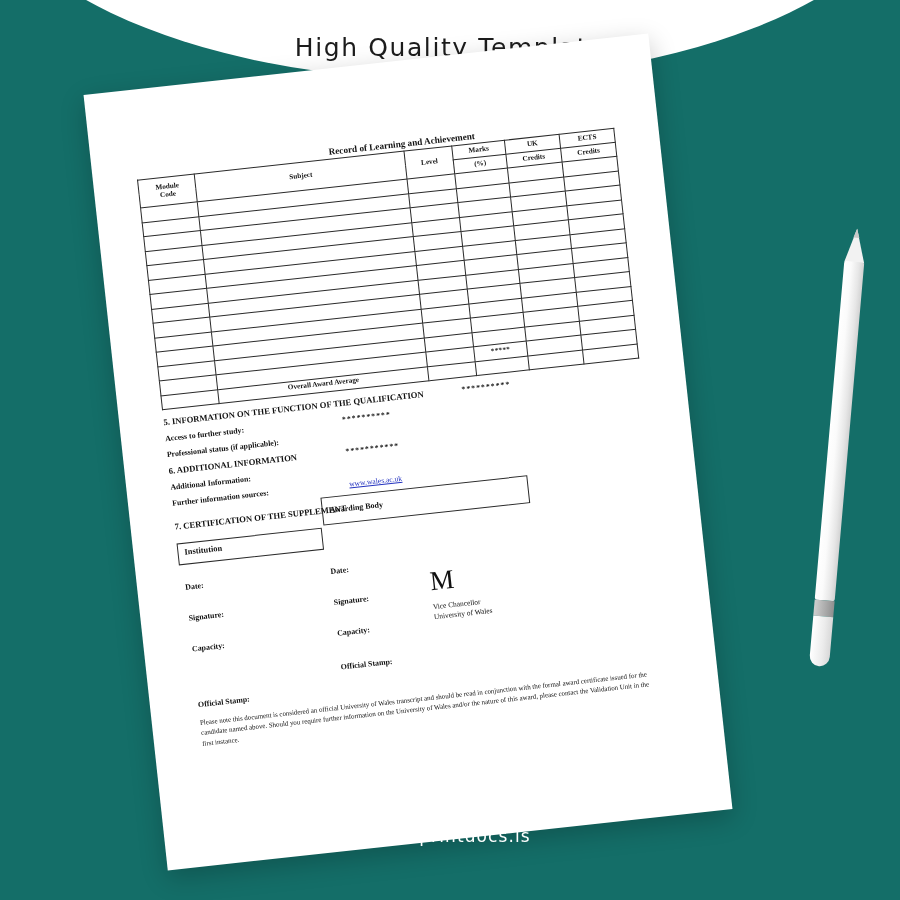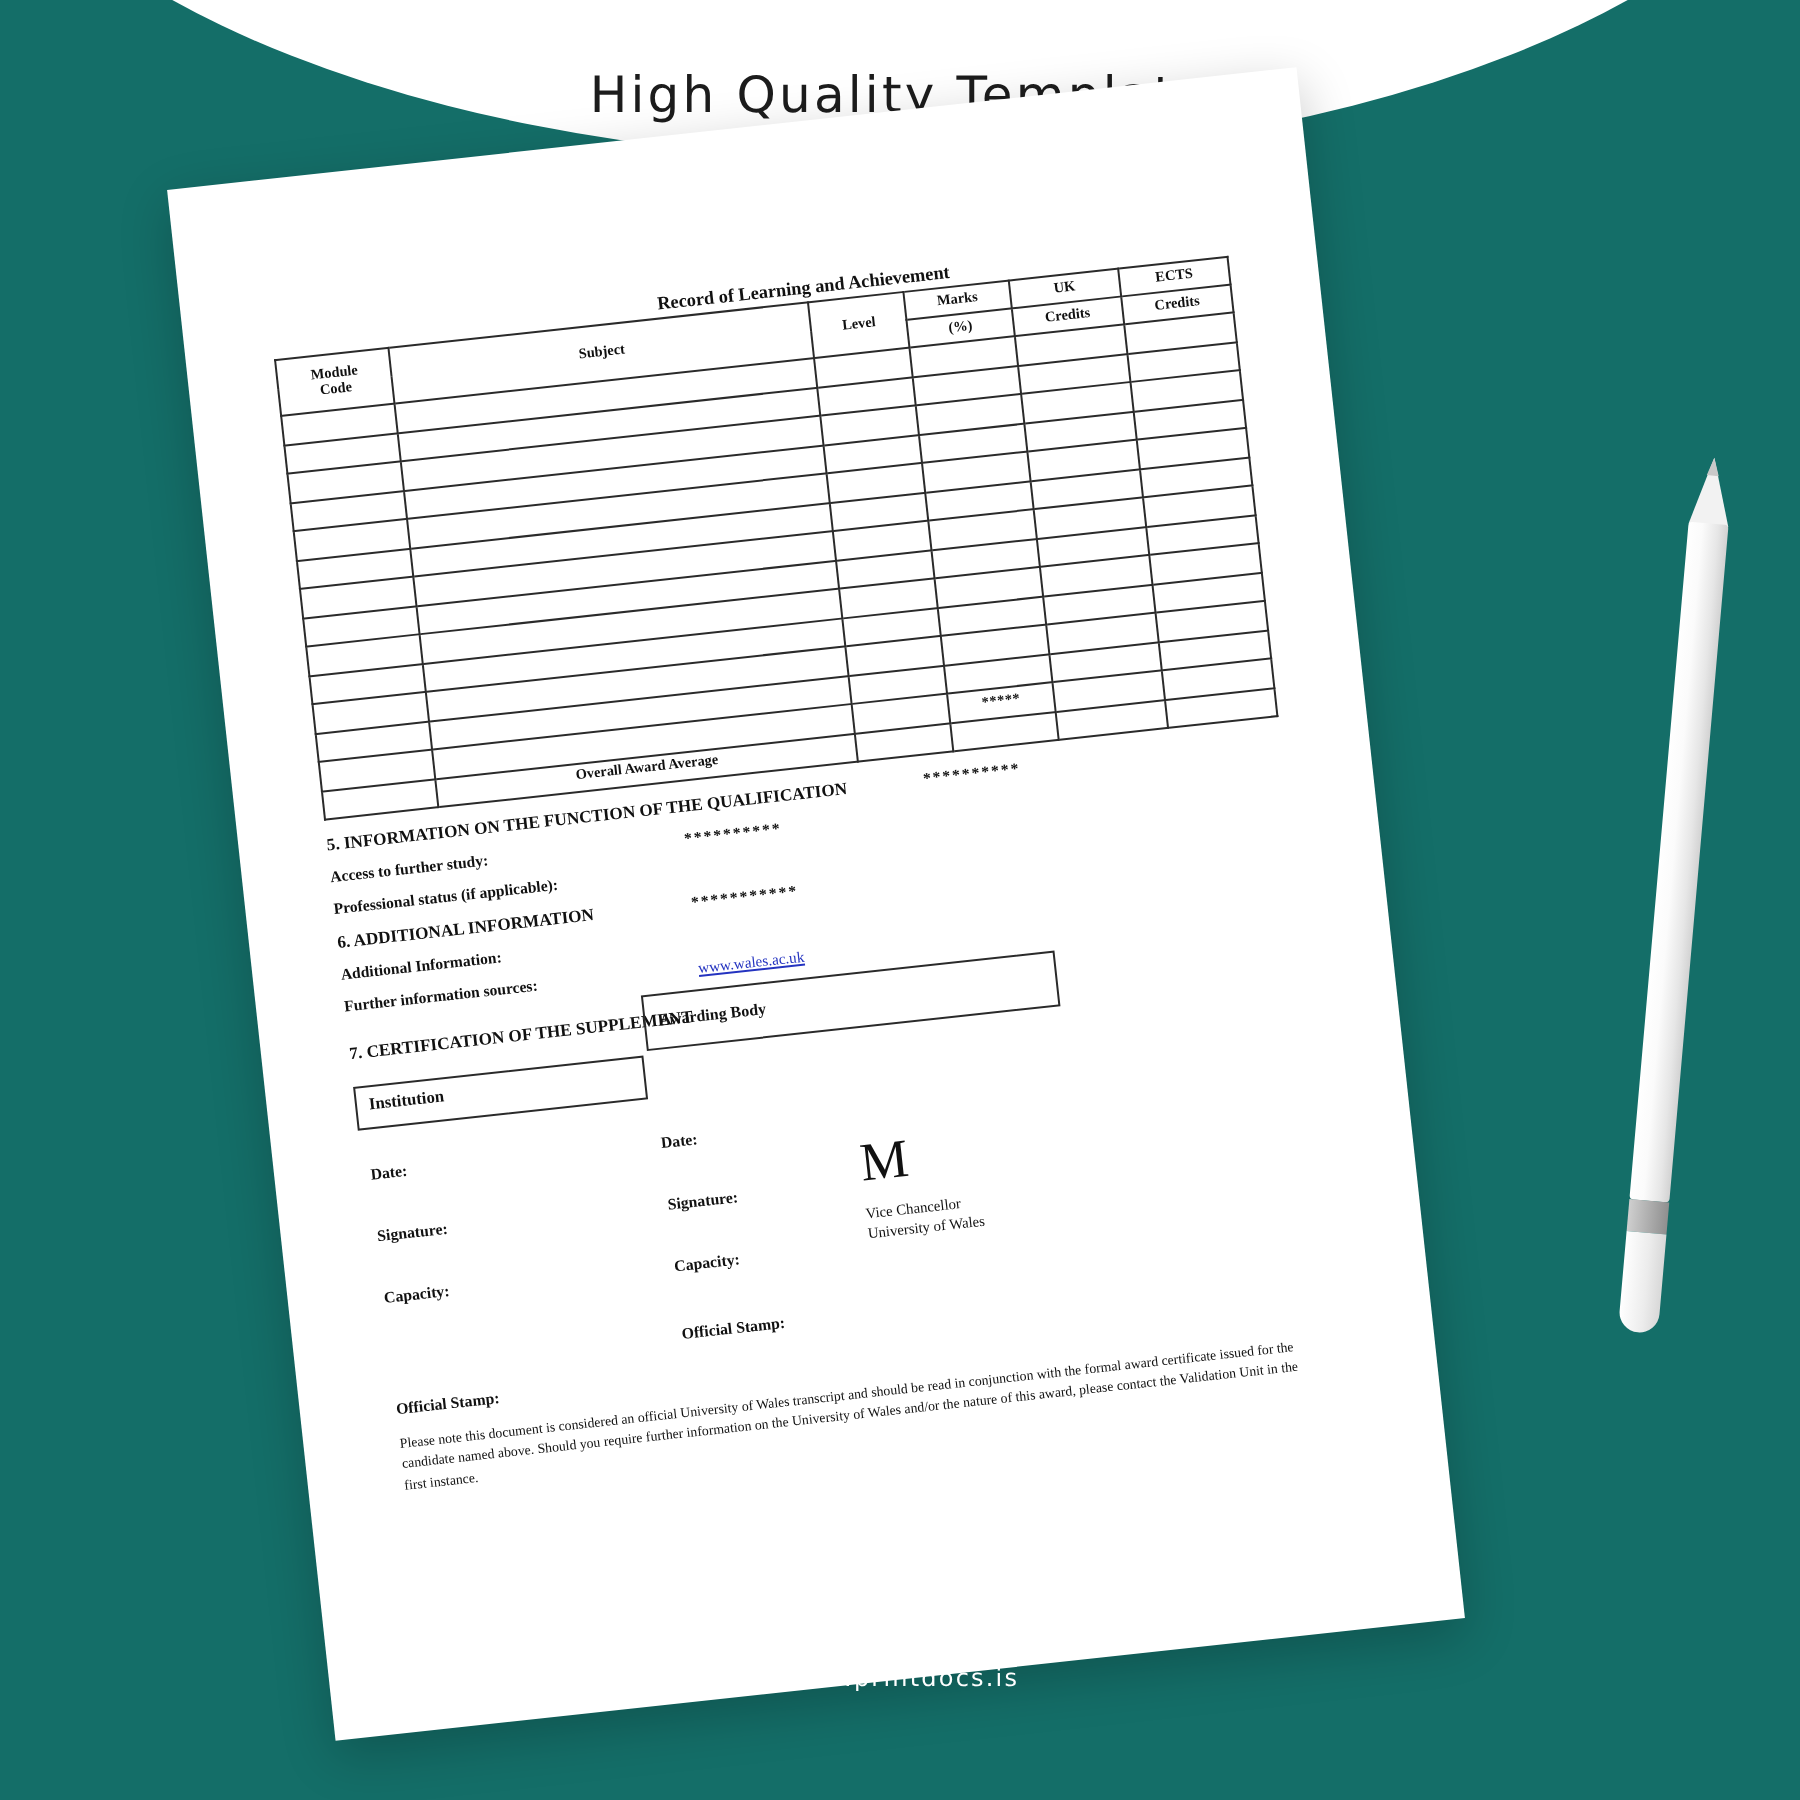--- a/index.html
+++ b/index.html
@@ -39,21 +39,21 @@
   }
 
   
   .footer-url {
     position: absolute;
     left: 0;
     right: 0;
     bottom: 54px;
     text-align: center;
     color: #ffffff;
-    font-size: 12px;
+    font-size: 17px;
     letter-spacing: 1.1px;
     font-family: "DejaVu Sans", sans-serif;
   }
 
   
   .pencil {
     position: absolute;
     left: 824px;
     top: 228px;
     width: 28px;

